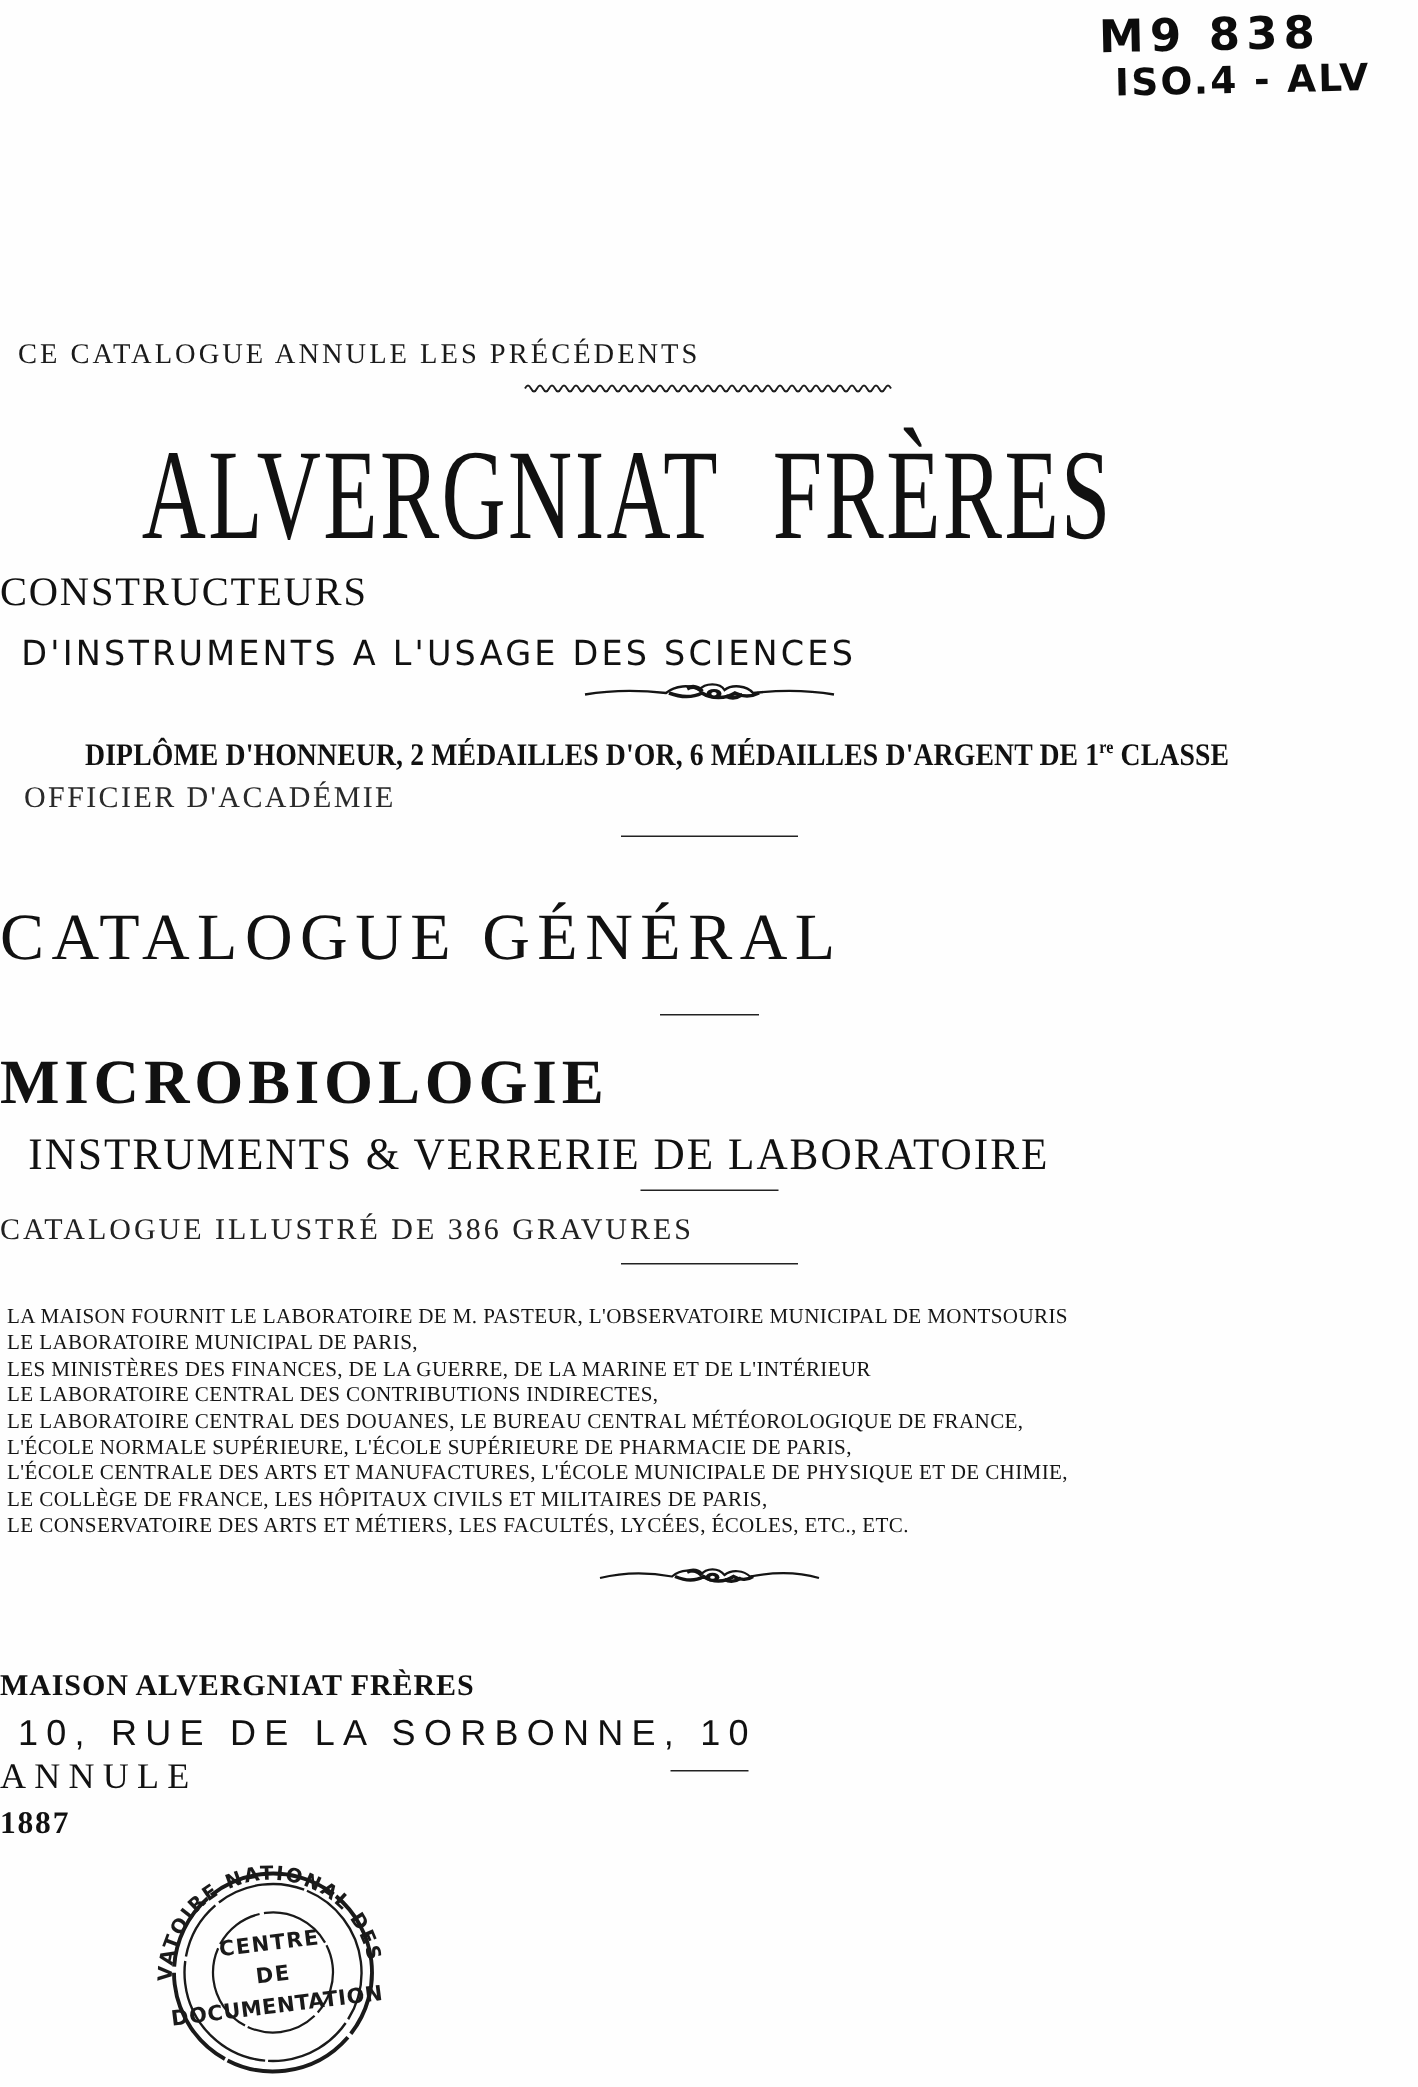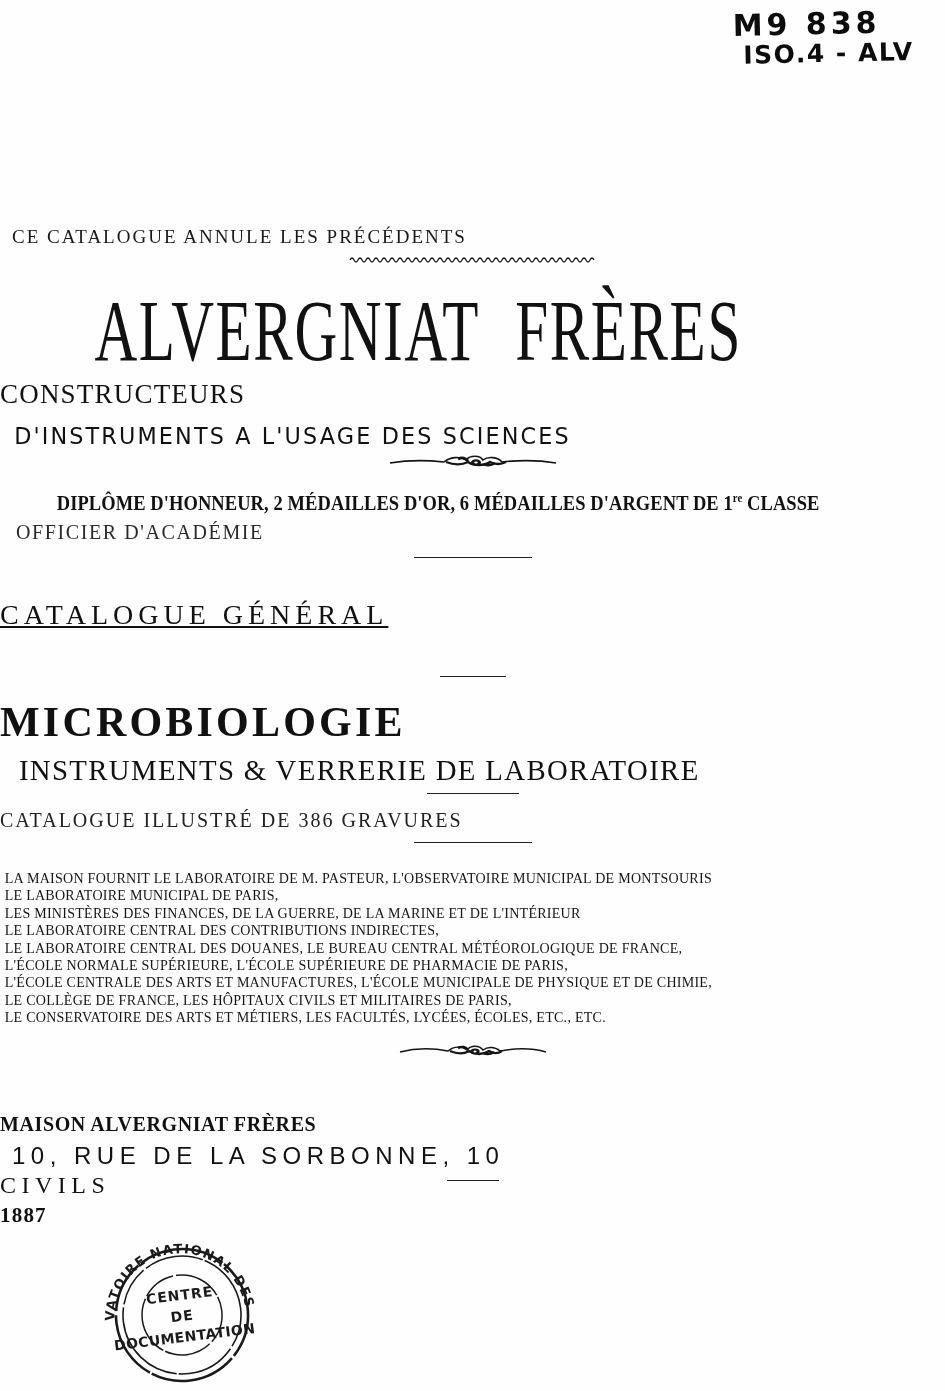--- a/index.html
+++ b/index.html
@@ -146,24 +146,23 @@
   .rule-b { top: 676px; width: 66px; }
   .rule-c { top: 793px; width: 92px; }
   .rule-d { top: 842px; width: 118px; }
   .rule-e { top: 1180px; width: 52px; }
 
   .line-catalogue-general {
     position: absolute;
     top: 599px;
     left: 0; right: 0;
     font-family: "Liberation Serif", serif;
-    font-size: 28px;
+    font-size: 44px;
     letter-spacing: 5px;
     font-weight: 400;
-    text-decoration: underline;
   }
 
   .line-premiere-partie {
     position: absolute;
     top: 645px;
     left: 0; right: 0;
     font-family: "DejaVu Sans", sans-serif;
     font-size: 21px;
     letter-spacing: 3.2px;
   }
@@ -346,21 +345,21 @@
       <path d="M52 9 C59 12 66 12 71 9 C77 13 85 13 91 9 C96 12 101 11 104 9" fill="none" stroke="#141414" stroke-width="2.3"></path>
       <ellipse cx="77" cy="9.5" rx="4.6" ry="3" fill="#141414"></ellipse>
       <ellipse cx="77" cy="9.5" rx="1.6" ry="1" fill="#ffffff"></ellipse>
       <path d="M60 6 C64 4 68 5 70 8" fill="none" stroke="#141414" stroke-width="2.6"></path>
       <path d="M85 11 C89 13 93 12 96 10" fill="none" stroke="#141414" stroke-width="2.4"></path>
     </svg>
   </div>
 
   <div class="line-maison">MAISON ALVERGNIAT FRÈRES</div>
   <div class="line-address">10, RUE DE LA SORBONNE, 10</div>
-  <div class="line-paris">CIVILS</div>
+  <div class="line-paris">ANNULE</div>
 
   <div class="rule-thin rule-e"></div>
 
   <div class="line-year">1887</div>
 
   <div class="stamp">
     <svg width="172" height="150" viewBox="0 0 172 150" xmlns="http://www.w3.org/2000/svg">
       <defs>
         <path id="stampOuterArc" d="M 18,82 A 66,66 0 1 1 150,82" fill="none"></path>
       </defs>

